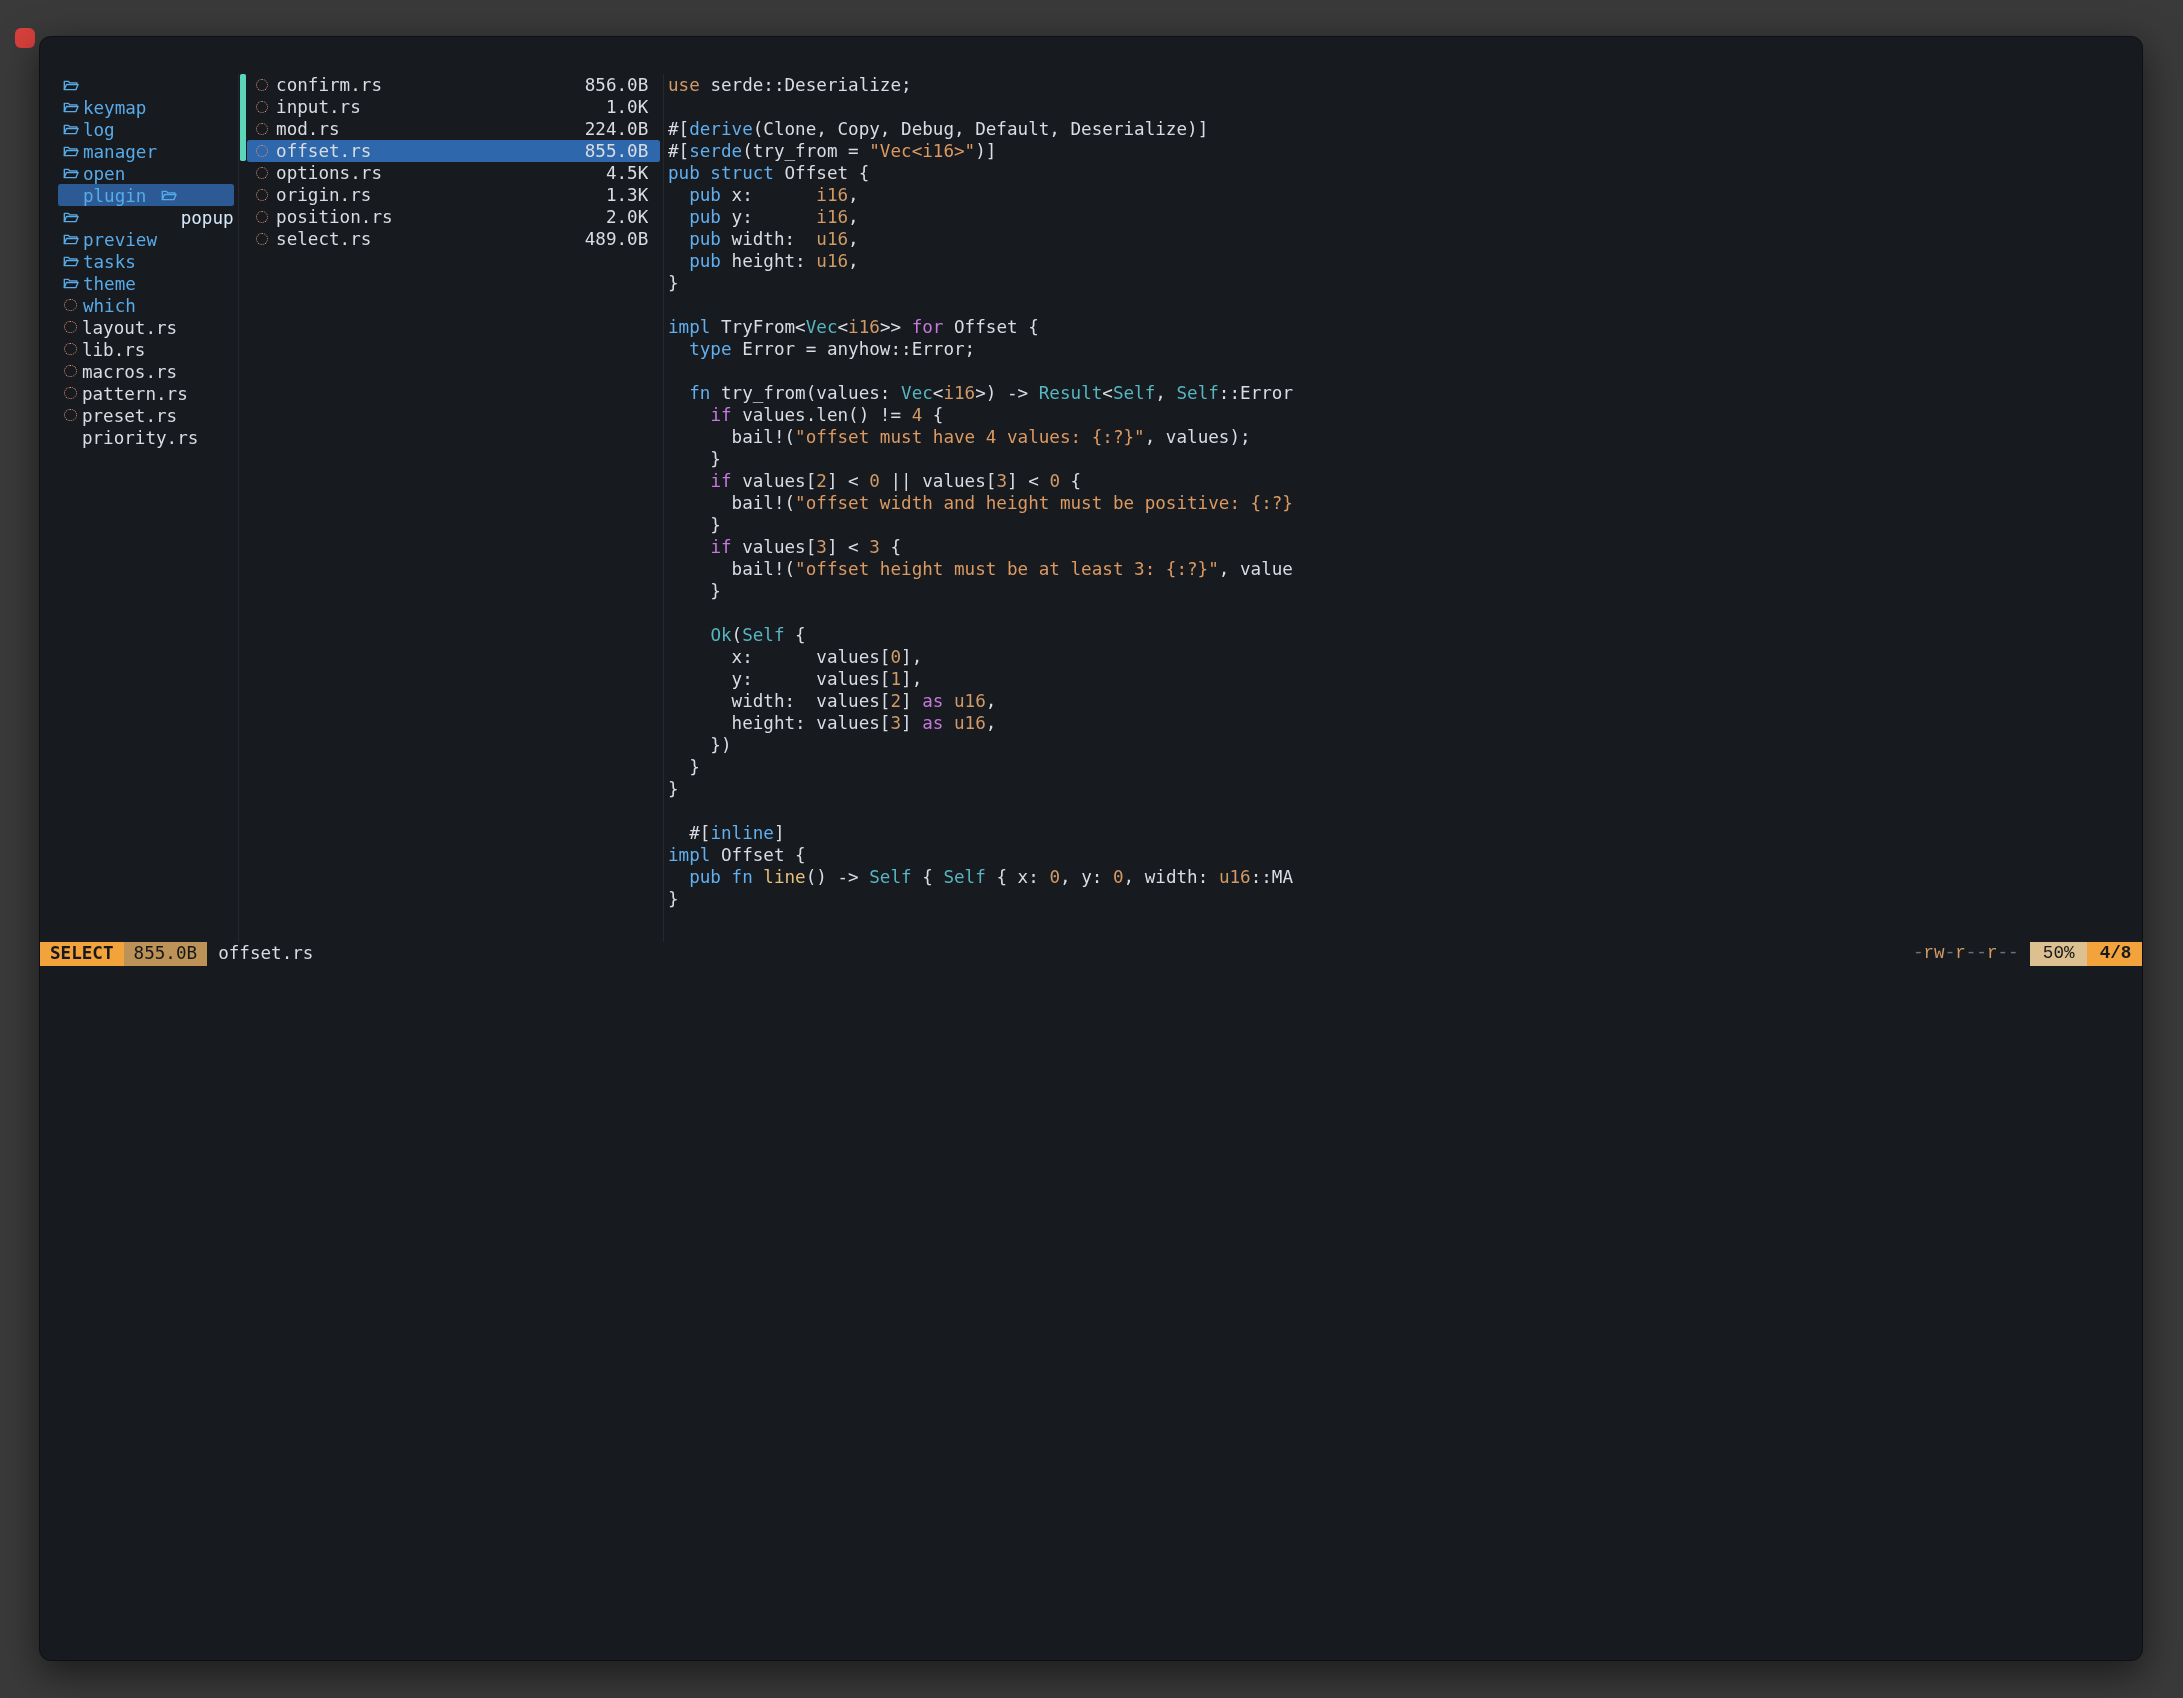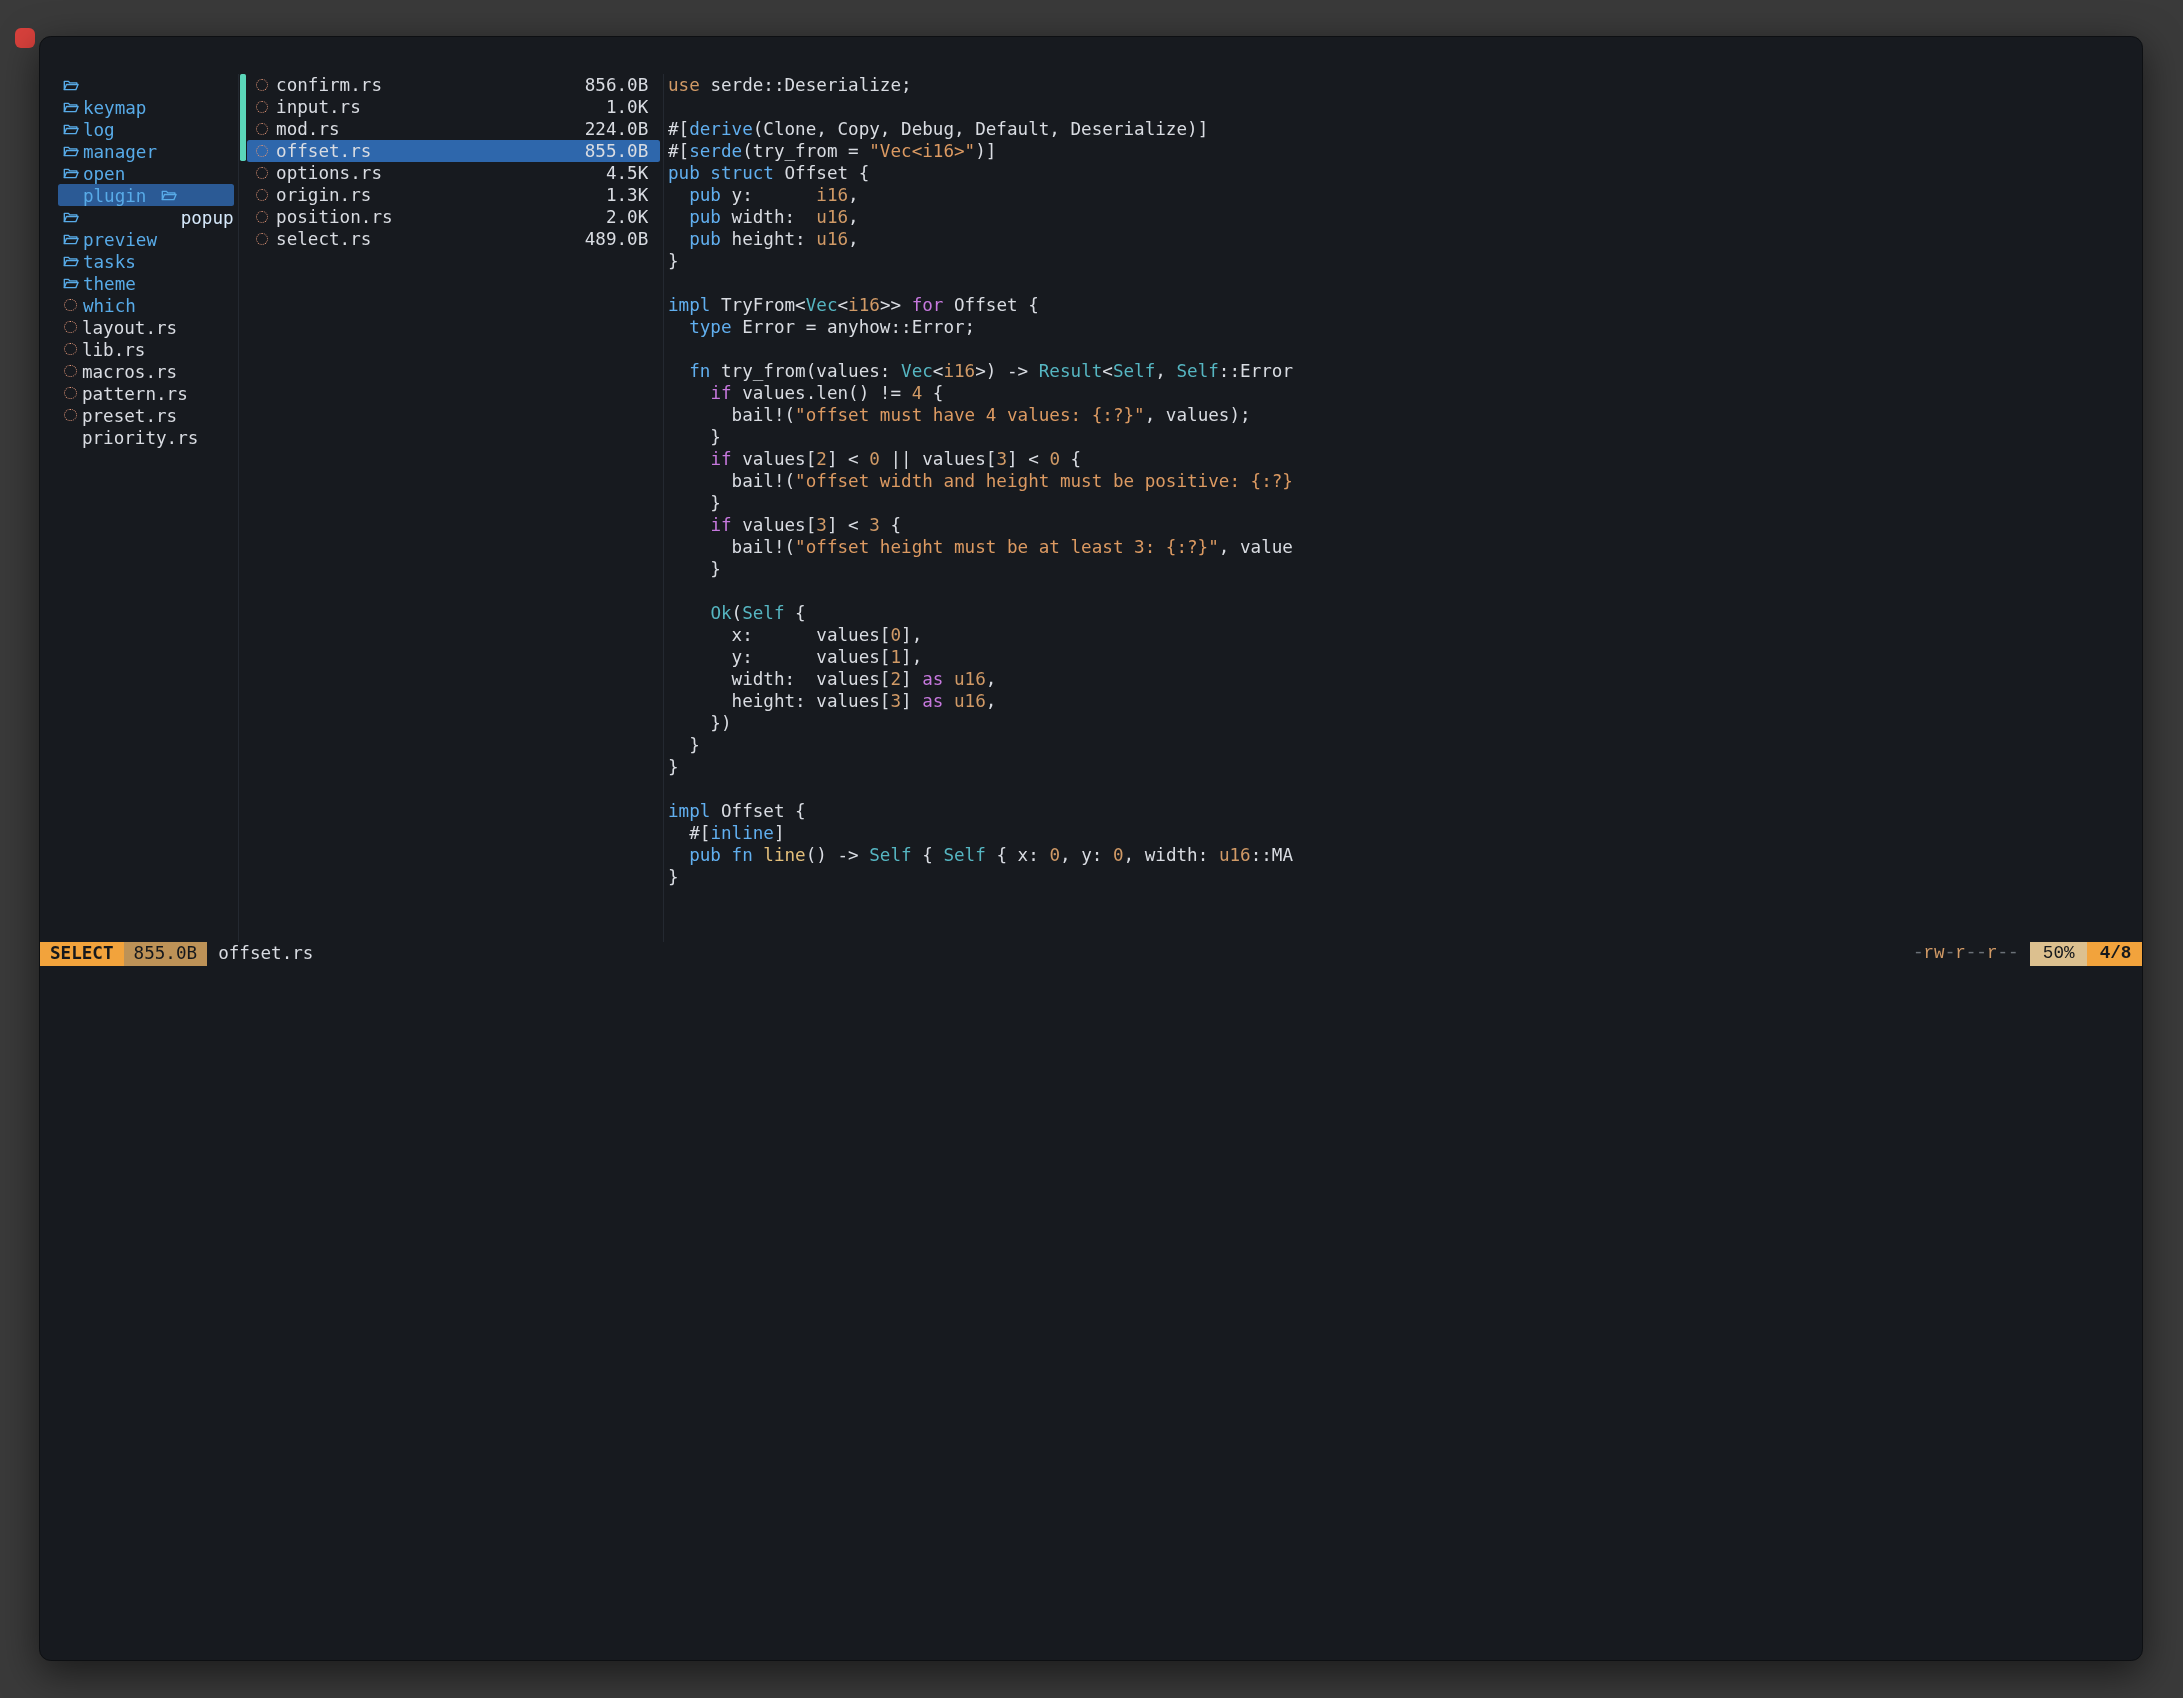--- a/index.html
+++ b/index.html
@@ -256,20 +256,21 @@
   </div>
       </div>
   </div>
 
   <div class="pane-preview">
       <div class="code-line"><span class="c-use">use </span><span class="c-fg">serde::Deserialize;</span></div>
       <div class="code-line"></div>
       <div class="code-line"><span class="c-fg">#[</span><span class="c-kw">derive</span><span class="c-fg">(Clone, Copy, Debug, Default, Deserialize)]</span></div>
       <div class="code-line"><span class="c-fg">#[</span><span class="c-kw">serde</span><span class="c-fg">(try_from = </span><span class="c-str">"Vec&lt;i16&gt;"</span><span class="c-fg">)]</span></div>
       <div class="code-line"><span class="c-kw">pub struct </span><span class="c-fg">Offset {</span></div>
+      <div class="code-line"><span class="c-fg">  </span><span class="c-kw">pub </span><span class="c-fg">x:      </span><span class="c-typ">i16</span><span class="c-fg">,</span></div>
       <div class="code-line"><span class="c-fg">  </span><span class="c-kw">pub </span><span class="c-fg">y:      </span><span class="c-typ">i16</span><span class="c-fg">,</span></div>
       <div class="code-line"><span class="c-fg">  </span><span class="c-kw">pub </span><span class="c-fg">width:  </span><span class="c-typ">u16</span><span class="c-fg">,</span></div>
       <div class="code-line"><span class="c-fg">  </span><span class="c-kw">pub </span><span class="c-fg">height: </span><span class="c-typ">u16</span><span class="c-fg">,</span></div>
       <div class="code-line"><span class="c-fg">}</span></div>
       <div class="code-line"></div>
       <div class="code-line"><span class="c-kw">impl </span><span class="c-fg">TryFrom&lt;</span><span class="c-cyn">Vec</span><span class="c-fg">&lt;</span><span class="c-typ">i16</span><span class="c-fg">&gt;&gt; </span><span class="c-ctl">for</span><span class="c-fg"> Offset {</span></div>
       <div class="code-line"><span class="c-fg">  </span><span class="c-kw">type </span><span class="c-fg">Error = anyhow::Error;</span></div>
       <div class="code-line"></div>
       <div class="code-line"><span class="c-fg">  </span><span class="c-kw">fn </span><span class="c-fg">try_from(values: </span><span class="c-cyn">Vec</span><span class="c-fg">&lt;</span><span class="c-typ">i16</span><span class="c-fg">&gt;) -&gt; </span><span class="c-cyn">Result</span><span class="c-fg">&lt;</span><span class="c-cyn">Self</span><span class="c-fg">, </span><span class="c-cyn">Self</span><span class="c-fg">::Error</span></div>
       <div class="code-line"><span class="c-fg">    </span><span class="c-ctl">if</span><span class="c-fg"> values.len() != </span><span class="c-typ">4</span><span class="c-fg"> {</span></div>
@@ -284,22 +285,22 @@
       <div class="code-line"></div>
       <div class="code-line"><span class="c-fg">    </span><span class="c-cyn">Ok</span><span class="c-fg">(</span><span class="c-cyn">Self</span><span class="c-fg"> {</span></div>
       <div class="code-line"><span class="c-fg">      x:      values[</span><span class="c-typ">0</span><span class="c-fg">],</span></div>
       <div class="code-line"><span class="c-fg">      y:      values[</span><span class="c-typ">1</span><span class="c-fg">],</span></div>
       <div class="code-line"><span class="c-fg">      width:  values[</span><span class="c-typ">2</span><span class="c-fg">] </span><span class="c-ctl">as</span><span class="c-fg"> </span><span class="c-typ">u16</span><span class="c-fg">,</span></div>
       <div class="code-line"><span class="c-fg">      height: values[</span><span class="c-typ">3</span><span class="c-fg">] </span><span class="c-ctl">as</span><span class="c-fg"> </span><span class="c-typ">u16</span><span class="c-fg">,</span></div>
       <div class="code-line"><span class="c-fg">    })</span></div>
       <div class="code-line"><span class="c-fg">  }</span></div>
       <div class="code-line"><span class="c-fg">}</span></div>
       <div class="code-line"></div>
+      <div class="code-line"><span class="c-fg">  #[</span><span class="c-kw">inline</span><span class="c-fg">]</span></div>
       <div class="code-line"><span class="c-kw">impl </span><span class="c-fg">Offset {</span></div>
-      <div class="code-line"><span class="c-fg">  #[</span><span class="c-kw">inline</span><span class="c-fg">]</span></div>
       <div class="code-line"><span class="c-fg">  </span><span class="c-kw">pub fn </span><span class="c-fny">line</span><span class="c-fg">() -&gt; </span><span class="c-cyn">Self</span><span class="c-fg"> { </span><span class="c-cyn">Self</span><span class="c-fg"> { x: </span><span class="c-typ">0</span><span class="c-fg">, y: </span><span class="c-typ">0</span><span class="c-fg">, width: </span><span class="c-typ">u16</span><span class="c-fg">::MA</span></div>
       <div class="code-line"><span class="c-fg">}</span></div>
     </div>
 
   <div class="statusbar">
     <div class="sb-left">
       <span class="badge sb-mode">SELECT</span>
       <span class="badge sb-size">855.0B</span>
       <span class="sb-file">offset.rs</span>
     </div>

